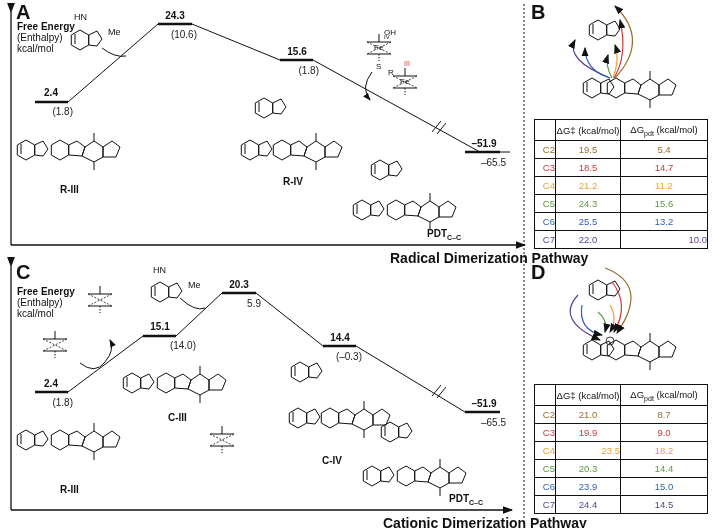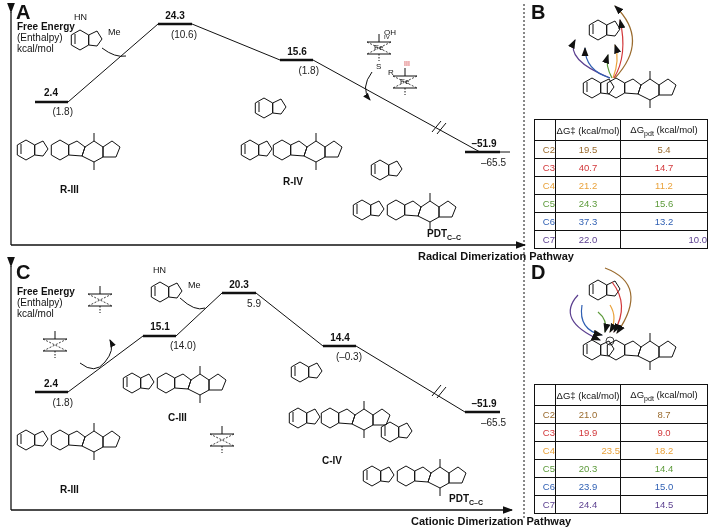--- a/index.html
+++ b/index.html
@@ -4,21 +4,21 @@
 <style>
   html,body{margin:0;padding:0;background:#fff;}
   body{width:720px;height:528px;position:relative;overflow:hidden;font-family:"Liberation Sans",sans-serif;color:#111;}
   .abs{position:absolute;}
   .panel-letter{font-weight:bold;font-size:20px;line-height:20px;}
   .axis-title{font-size:10px;line-height:11px;}
   .axis-title b{font-weight:bold;}
   .lvl{font-size:10px;font-weight:bold;text-align:center;width:44px;}
   .enth{font-size:10px;text-align:right;width:44px;color:#222;}
   .mol-label{font-size:10px;font-weight:bold;}
-  .pathway{font-size:11px;font-weight:bold;margin-left:28px;}
+  .pathway{font-size:14px;font-weight:bold;}
   .tbl{position:absolute;border-collapse:collapse;font-size:9.5px;}
   .tbl td,.tbl th{border:1.2px solid #111;padding:0;height:17px;text-align:center;font-weight:normal;}
   .tbl th{height:20px;}
   .tbl td.c0{width:18px;text-align:right;padding-left:2px;}
   .tbl td.c1,.tbl th.c1{width:64px;}
   .tbl td.c2,.tbl th.c2{width:86px;}
   svg{position:absolute;left:0;top:0;}
   sub{font-size:7px;}
 </style>
 </head>
@@ -173,36 +173,36 @@
   </tr>
   </tbody>
     <tbody id="tbodyB">
       <tr>
         <td class="c0" style="color: rgb(154, 107, 46);">C2</td>
         <td class="c1" style="color: rgb(154, 107, 46);">19.5</td>
         <td class="c2" style="color: rgb(154, 107, 46);">5.4</td>
       </tr>
       <tr>
         <td class="c0" style="color: rgb(210, 55, 58);">C3</td>
-        <td class="c1" style="color: rgb(210, 55, 58);">40.7</td>
+        <td class="c1" style="color: rgb(210, 55, 58);">18.5</td>
         <td class="c2" style="color: rgb(210, 55, 58);">14.7</td>
       </tr>
       <tr>
         <td class="c0" style="color: rgb(233, 162, 59);">C4</td>
         <td class="c1" style="color: rgb(233, 162, 59);">21.2</td>
         <td class="c2" style="color: rgb(233, 162, 59);">11.2</td>
       </tr>
       <tr>
         <td class="c0" style="color: rgb(92, 154, 58);">C5</td>
         <td class="c1" style="color: rgb(92, 154, 58);">24.3</td>
         <td class="c2" style="color: rgb(92, 154, 58);">15.6</td>
       </tr>
       <tr>
         <td class="c0" style="color: rgb(47, 95, 179);">C6</td>
-        <td class="c1" style="color: rgb(47, 95, 179);">37.3</td>
+        <td class="c1" style="color: rgb(47, 95, 179);">25.5</td>
         <td class="c2" style="color: rgb(47, 95, 179);">13.2</td>
       </tr>
       <tr>
         <td class="c0" style="color: rgb(91, 63, 143);">C7</td>
         <td class="c1" style="color: rgb(91, 63, 143);">22.0</td>
         <td class="c2" style="color: rgb(91, 63, 143); text-align: right;">10.0</td>
       </tr>
     </tbody>
 </table>
 

